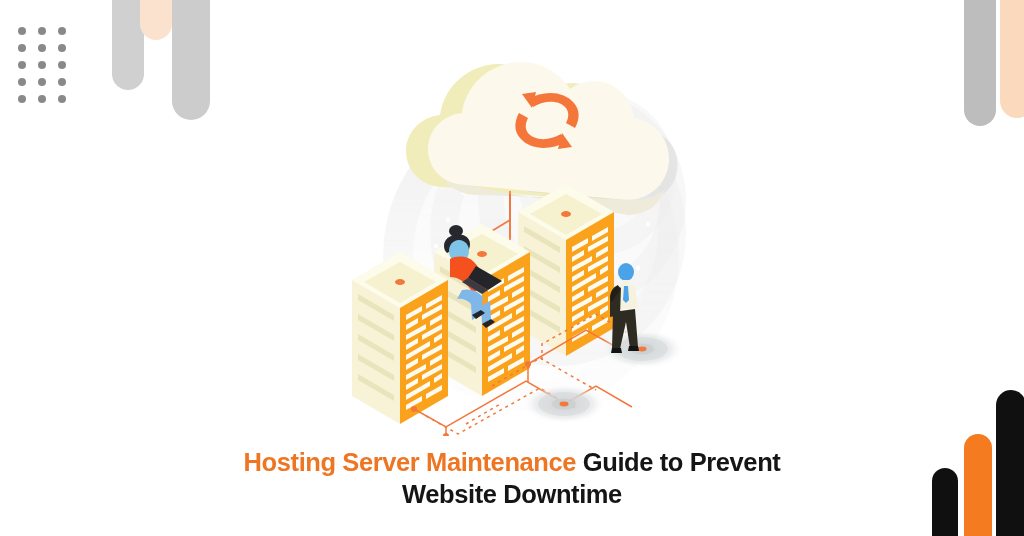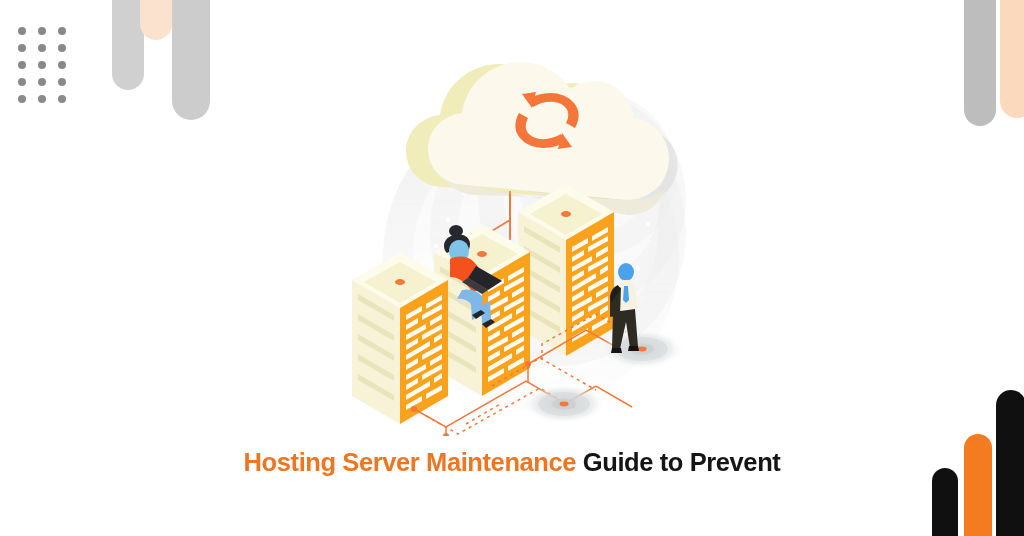--- a/index.html
+++ b/index.html
@@ -417,15 +417,16 @@
         <path fill="#141414" d="M316 324 l9 0 l1 5 l-11 0 z"></path>
         <path fill="#141414" d="M333 322 l9 0 l1 5 l-11 0 z"></path>
       </g>
     </svg>
   </div>
 
   <h1 class="headline" style="color: rgb(21, 21, 21);">
     <span class="hl-line">
       <span class="hl-accent" style="color: rgb(238, 118, 35);">Hosting Server Maintenance</span><span> Guide to Prevent</span>
     </span>
+    <span class="hl-line">Website Downtime</span>
   </h1>
 
 </div>
 
 </body></html>

